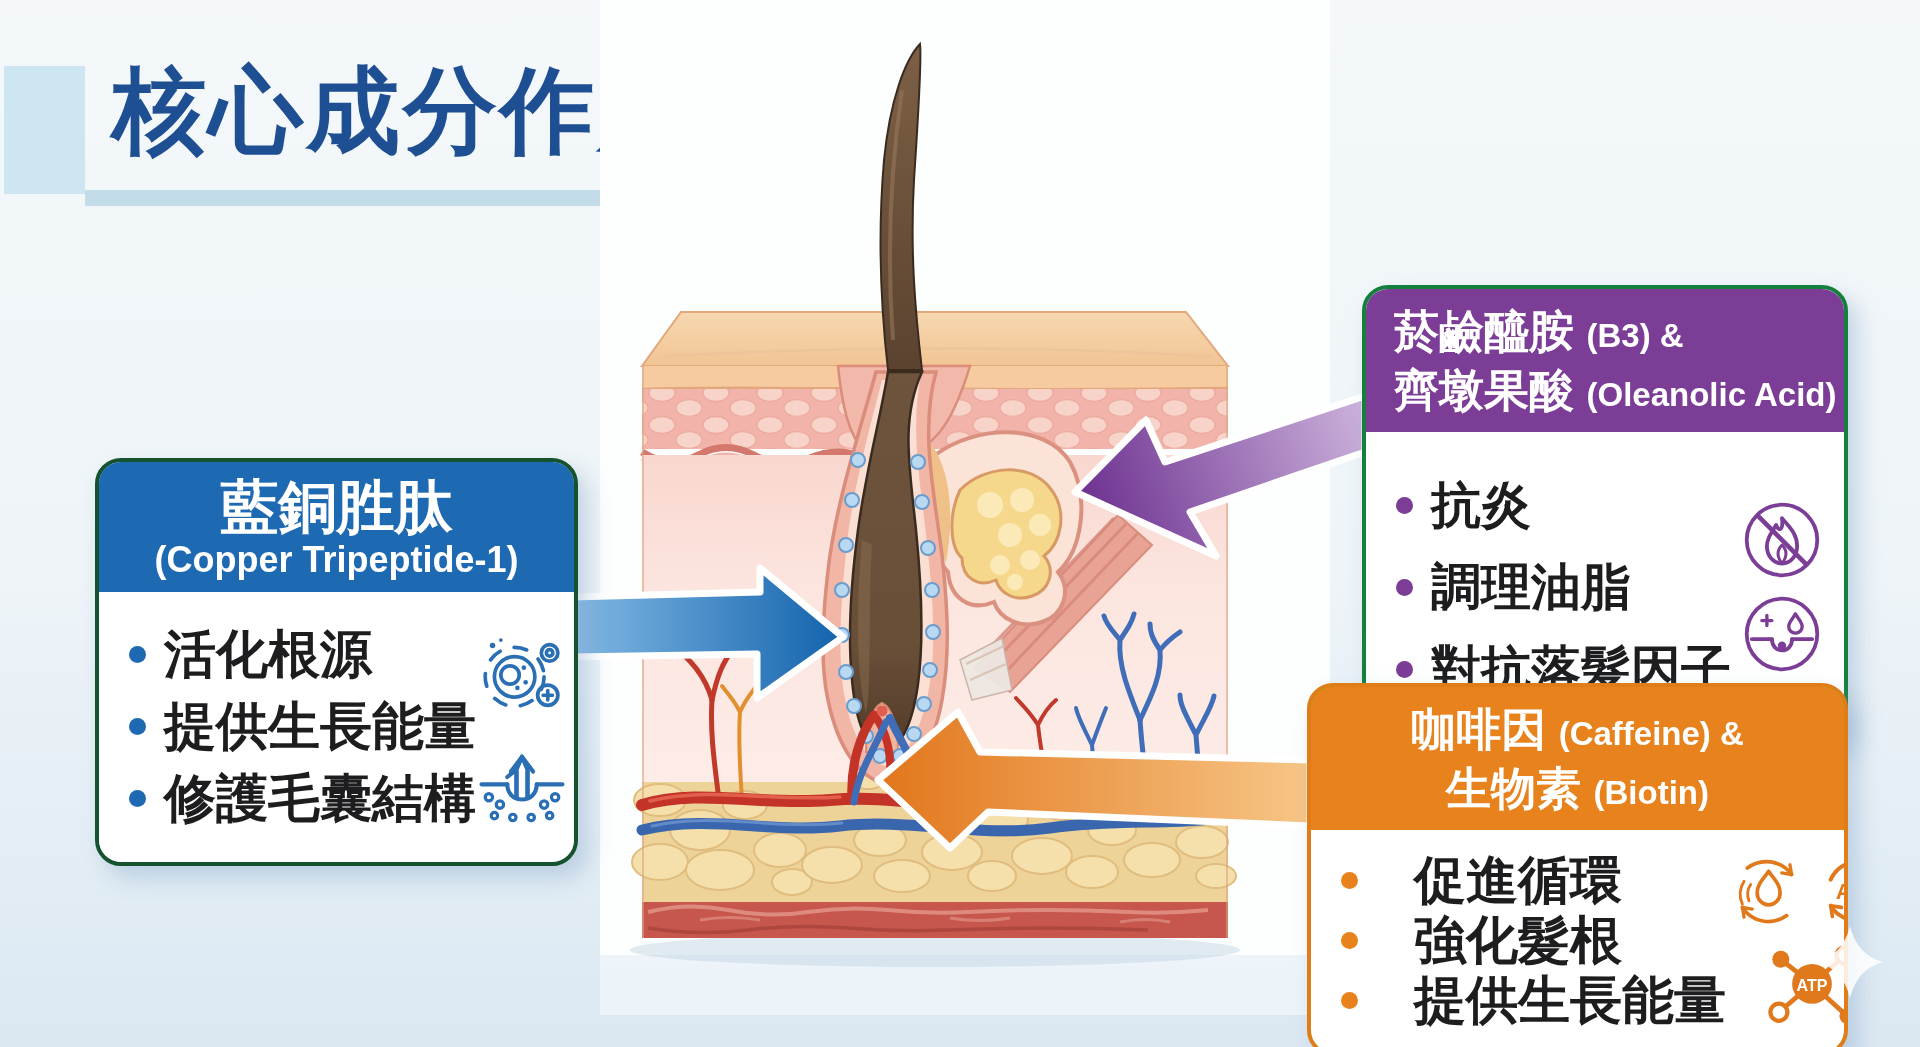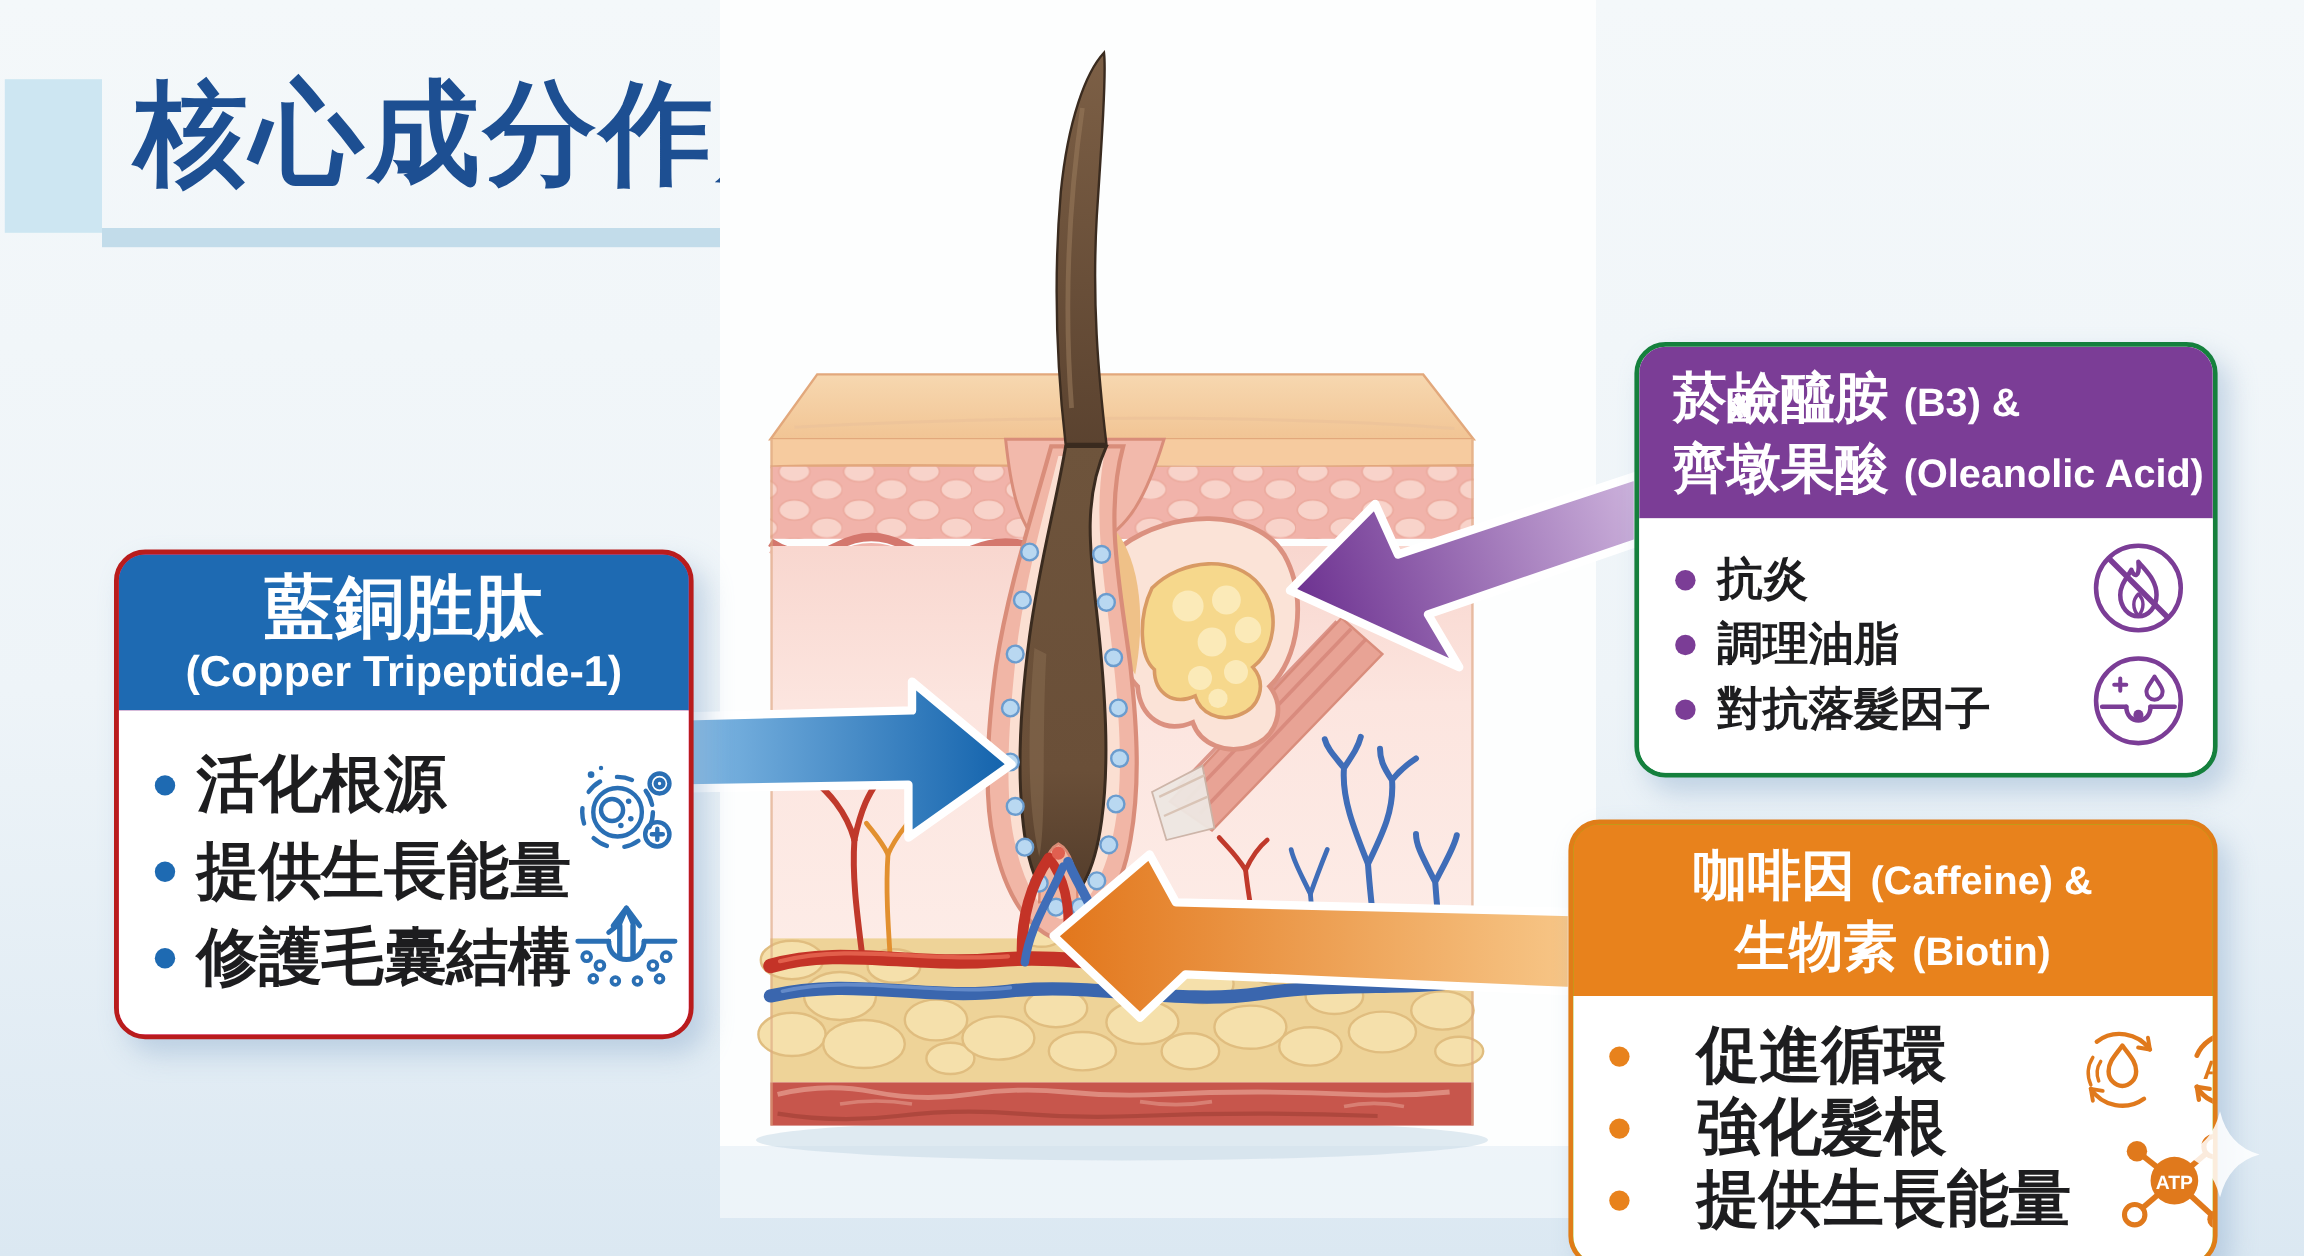--- a/index.html
+++ b/index.html
@@ -25,28 +25,28 @@
   .card .head .en{font-size:36px;font-weight:700;line-height:1.15;}
   .card .head .mixline{font-size:45px;font-weight:900;line-height:1.3;white-space:nowrap;}
   .card .head .mixline .en-small{font-size:33px;font-weight:700;}
   .card .body{background:#fff;display:flex;align-items:center;padding:16px 20px 18px 30px;}
   .card ul{list-style:none;margin:0;padding:0;flex:1;}
   .card li{display:flex;align-items:center;font-size:52px;font-weight:700;color:#1d1d1f;
            line-height:1.0;margin:20px 0;white-space:nowrap;}
   .card li .dot{width:17px;height:17px;border-radius:50%;margin-right:18px;flex:0 0 auto;}
   .icon-col{display:flex;flex-direction:column;align-items:center;gap:10px;flex:0 0 auto;}
   
-  .card-blue{left:95px;top:458px;width:475px;border:4px solid #b91c1c;background:#ec4899;}
+  .card-blue{left:95px;top:458px;width:475px;border:4px solid #14532d;background:#c4b5fd;}
   .card-blue .head{background:#1e6ab2;}
   .card-blue li .dot{background:#1e6ab2;}
   
   .card-purple{left:1362px;top:285px;width:478px;border:4px solid #15803d;background:#fff;}
   .card-purple .head{background:#7b3d96;text-align:left;padding-left:28px;}
   .card-purple li .dot{background:#7b3d96;}
-  .card-purple li{margin:16px 0;font-size:38px;}
+  .card-purple li{margin:32px 0;font-size:50px;}
   
   .card-orange{left:1307px;top:683px;width:533px;border:4px solid #e07d18;background:#84cc16;}
   .card-orange .head{background:#e8821c;}
   .card-orange li .dot{background:#e8821c;}
   .card-orange li{margin:8px 0;gap:38px;}
   .atp-grid{display:grid;grid-template-columns:auto auto;gap:2px 8px;justify-items:center;align-items:center;}
   .atp-grid .wide{grid-column:1 / span 2;}
   .sparkle{position:absolute;z-index:3;}
 </style>
 </head>

